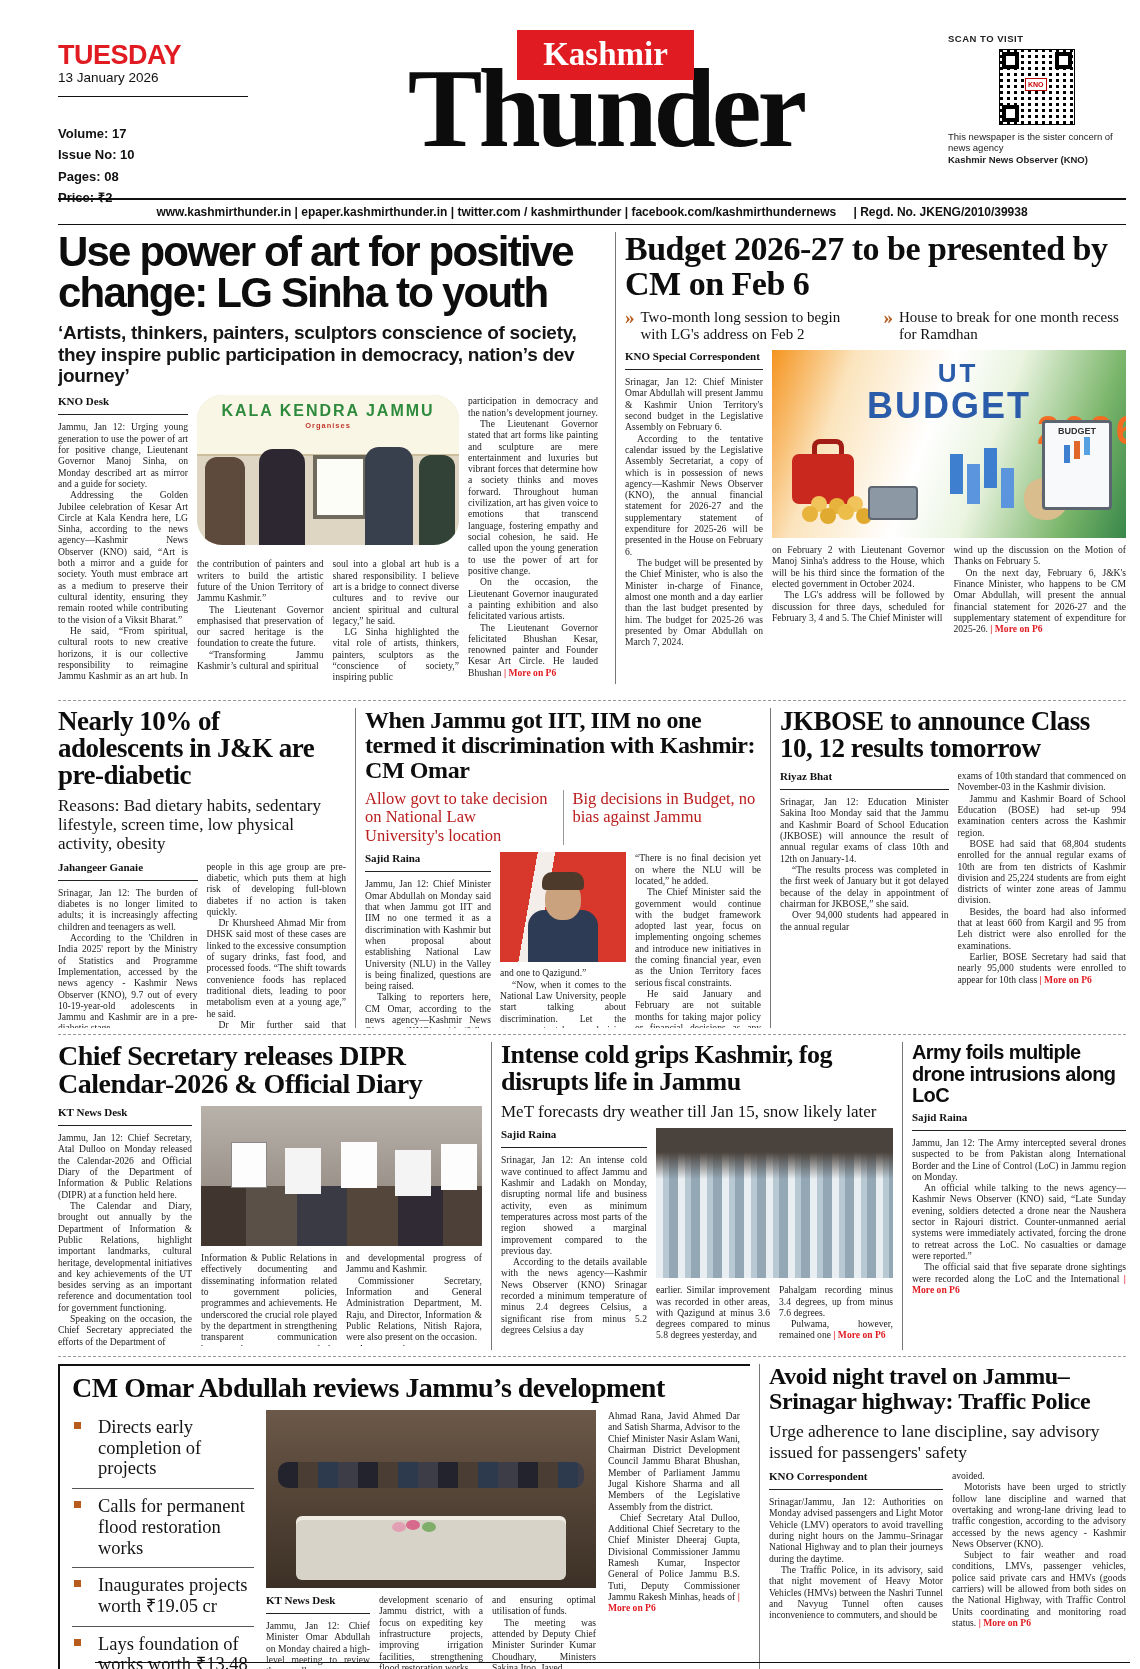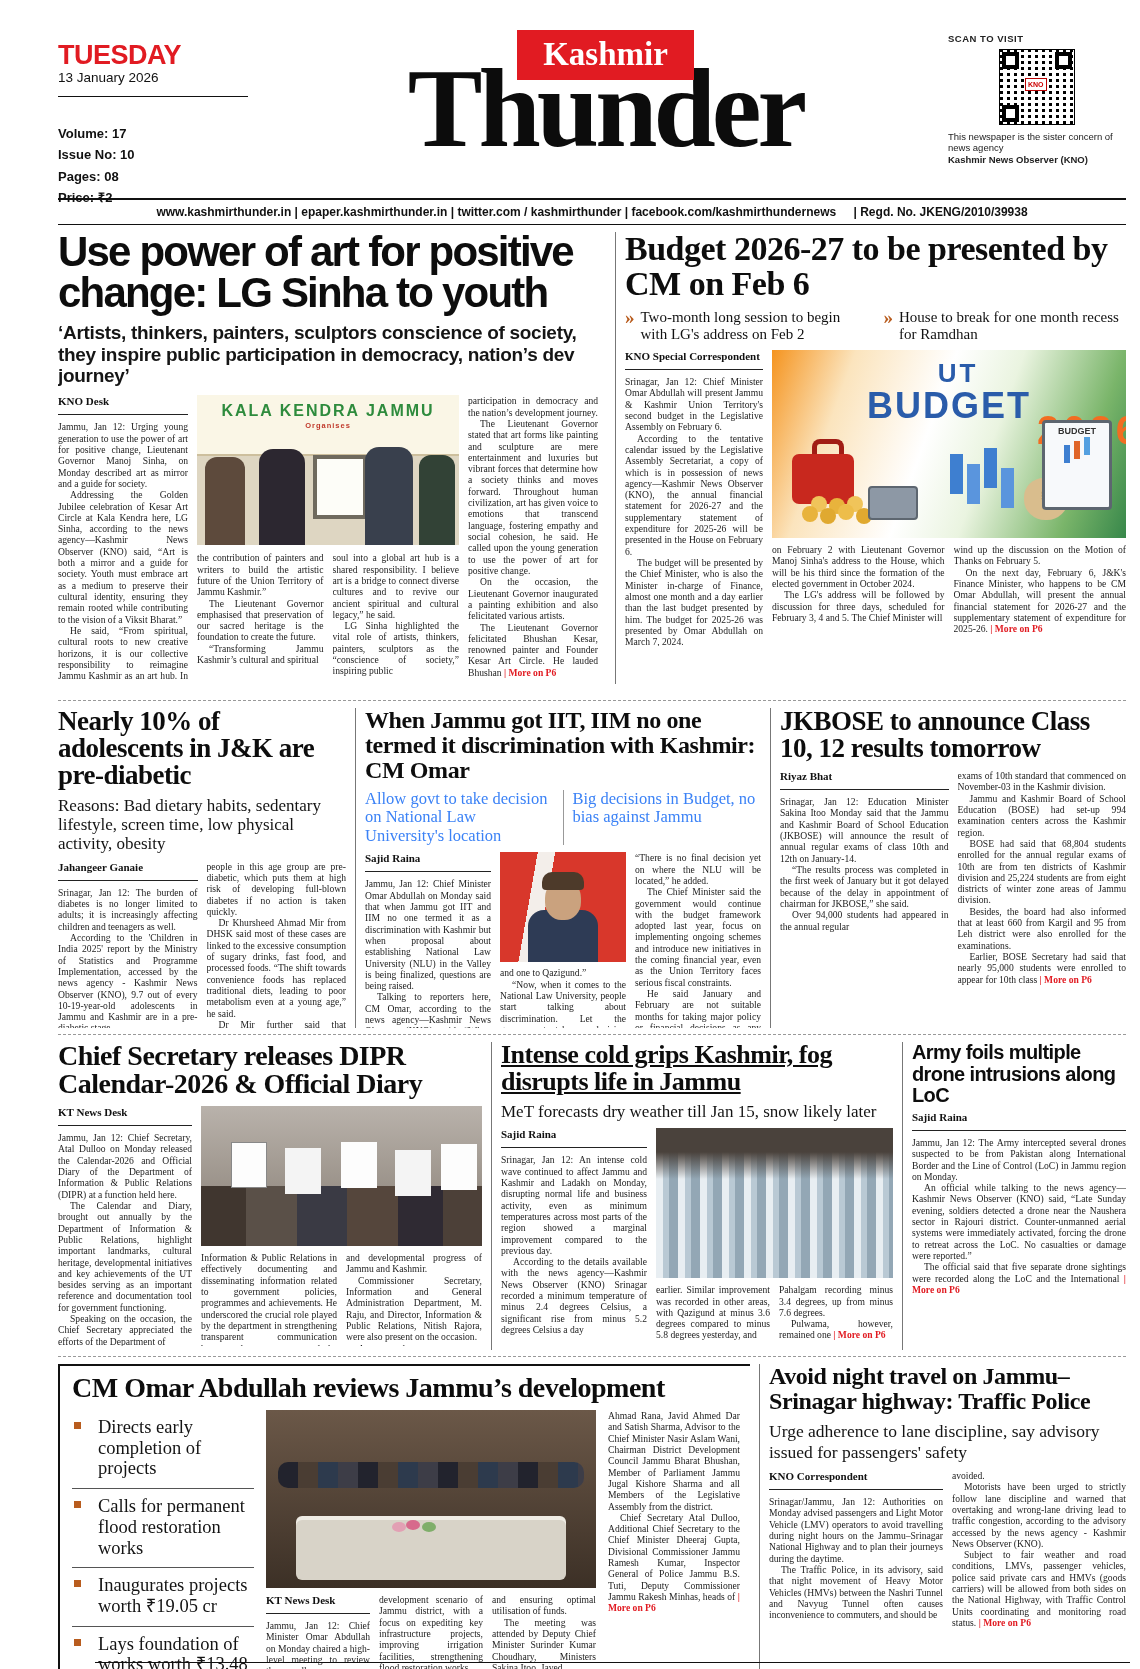--- a/index.html
+++ b/index.html
@@ -47,21 +47,21 @@
   .photo{position:relative;overflow:hidden;}
   .fig{position:absolute;}
   
   #sec1{height:452px;margin-top:7px;}
   .lead{width:548px;flex:none;overflow:hidden;}
   .lead h1{font:800 42px/0.97 "Liberation Sans",sans-serif;letter-spacing:-1.8px;}
   .lead-sub{font:700 19px/1.12 "Liberation Sans",sans-serif;letter-spacing:-0.3px;color:#151515;margin:9px 0 9px;}
   .lead-body{display:flex;gap:9px;height:292px;overflow:hidden;}
   .lead-body .side{width:130px;flex:none;overflow:hidden;}
   .lmid{width:262px;flex:none;}
-  .lead-photo{height:150px;background:#ded6c2;margin-bottom:7px;}
+  .lead-photo{height:150px;background:#ded6c2;margin-bottom:13px;border-radius:25px;}
   .lp-banner{height:52px;background:#faf6e6;text-align:center;padding-top:7px;border-bottom:2px solid #cdbf9d;}
   .lp-main{color:#2e8b3d;font:bold 16px/1 "Liberation Sans",sans-serif;letter-spacing:2px;}
   .lp-sub{display:block;color:#c0392b;font:bold 7.5px/1.6 "Liberation Sans",sans-serif;letter-spacing:1px;}
   .lp-fig1{left:8px;bottom:0;width:40px;height:88px;background:#5d4a3c;border-radius:12px 12px 0 0;}
   .lp-fig2{left:62px;bottom:0;width:46px;height:96px;background:#2c2730;border-radius:14px 14px 0 0;}
   .lp-frame{left:116px;bottom:26px;width:46px;height:56px;background:#fdfdf8;border:4px solid #6f6a5e;}
   .lp-fig3{left:168px;bottom:0;width:48px;height:98px;background:#39404d;border-radius:14px 14px 0 0;}
   .lp-fig4{left:222px;bottom:0;width:36px;height:90px;background:#324236;border-radius:12px 12px 0 0;}
   
   .budget{flex:1;overflow:hidden;}
@@ -94,42 +94,42 @@
   .bg-clip .mini{display:inline-block;width:6px;height:18px;background:#e0662a;margin:2px 1px 0;
                  box-shadow:-10px 4px #3e7fd0, 10px -4px #54a0e0;}
   
   #sec2{height:320px;margin-top:16px;padding-top:7px;}
   .pre{width:288px;flex:none;overflow:hidden;}
   .pre h2{font:bold 27px/1.0 "Liberation Serif",serif;letter-spacing:-0.5px;}
   .subh{font:17px/1.13 "Liberation Serif",serif;color:#141414;margin:7px 0 7px;}
   .iit{width:396px;flex:none;overflow:hidden;}
   .iit h2{font:bold 24px/1.04 "Liberation Serif",serif;letter-spacing:-0.4px;}
   .subrow{display:flex;margin:7px 0 7px;}
-  .subitem{font:16.5px/1.12 "Liberation Serif",serif;color:#3b82f6;flex:1;}
+  .subitem{font:16.5px/1.12 "Liberation Serif",serif;color:#b91c1c;flex:1;}
   .subrow .vr{background:#999;}
   .omar-photo{height:110px;background:linear-gradient(100deg,#d8372b 0 26%,#f3eeea 26% 38%,#d8372b 38% 100%);margin-bottom:5px;}
   .om-body{left:28px;bottom:0;width:70px;height:52px;background:#2e3b55;border-radius:16px 16px 0 0;}
   .om-head{left:45px;bottom:42px;width:36px;height:40px;background:#caa27e;border-radius:45%;}
   .om-cap{left:42px;bottom:72px;width:42px;height:18px;background:#4d3a2a;border-radius:10px 10px 4px 4px;}
   .jkbose{flex:1;overflow:hidden;}
   .jkbose h2{font:bold 27px/1.0 "Liberation Serif",serif;letter-spacing:-0.5px;margin-bottom:8px;}
   
   #sec3{height:308px;margin-top:6px;padding-top:7px;}
   .dipr{width:424px;flex:none;overflow:hidden;}
   .dipr h2{font:bold 28px/1.0 "Liberation Serif",serif;letter-spacing:-0.5px;margin-bottom:8px;}
   .dipr-body{display:flex;gap:9px;height:240px;overflow:hidden;}
   .dipr-body .dcol1{width:134px;flex:none;overflow:hidden;}
   .dright{flex:1;min-width:0;}
   .dipr-photo{height:140px;background:linear-gradient(180deg,#b9b2ab,#857c72);margin-bottom:6px;}
   .dp-fig{left:0;bottom:0;width:100%;height:60px;
           background:linear-gradient(90deg,#40362f 0 16%,#5a5048 16% 34%,#3a3a44 34% 52%,#55463c 52% 70%,#2f2a33 70% 86%,#4c4038 86% 100%);}
   .dp-cal{left:30px;top:36px;width:34px;height:44px;background:#fdfdfd;border:1px solid #888;
           box-shadow:54px 6px 0 #f4f4f4,110px 0 0 #fdfdfd,164px 8px 0 #f4f4f4,210px 2px 0 #fdfdfd;}
   .cold{width:392px;flex:none;overflow:hidden;}
-  .cold h2{font:bold 26px/1.02 "Liberation Serif",serif;letter-spacing:-0.5px;text-decoration:underline;}
+  .cold h2{font:bold 26px/1.02 "Liberation Serif",serif;letter-spacing:-0.5px;}
   .cold-body{display:flex;gap:9px;height:212px;overflow:hidden;}
   .cold-body .ccol1{width:146px;flex:none;overflow:hidden;}
   .cright{flex:1;min-width:0;}
   .cold-photo{height:150px;margin-bottom:6px;
       background:linear-gradient(180deg,#4a423c 0 16%,rgba(74,66,60,0) 34%),
                  repeating-linear-gradient(90deg,#e8eef2 0 7px,#b9c9d4 7px 13px,#93a7b5 13px 22px);}
   .army{flex:1;overflow:hidden;}
   .army h2{font:800 20px/1.08 "Liberation Sans",sans-serif;letter-spacing:-0.6px;margin-bottom:4px;}
   
   #sec4{height:342px;margin-top:6px;padding-top:7px;}

